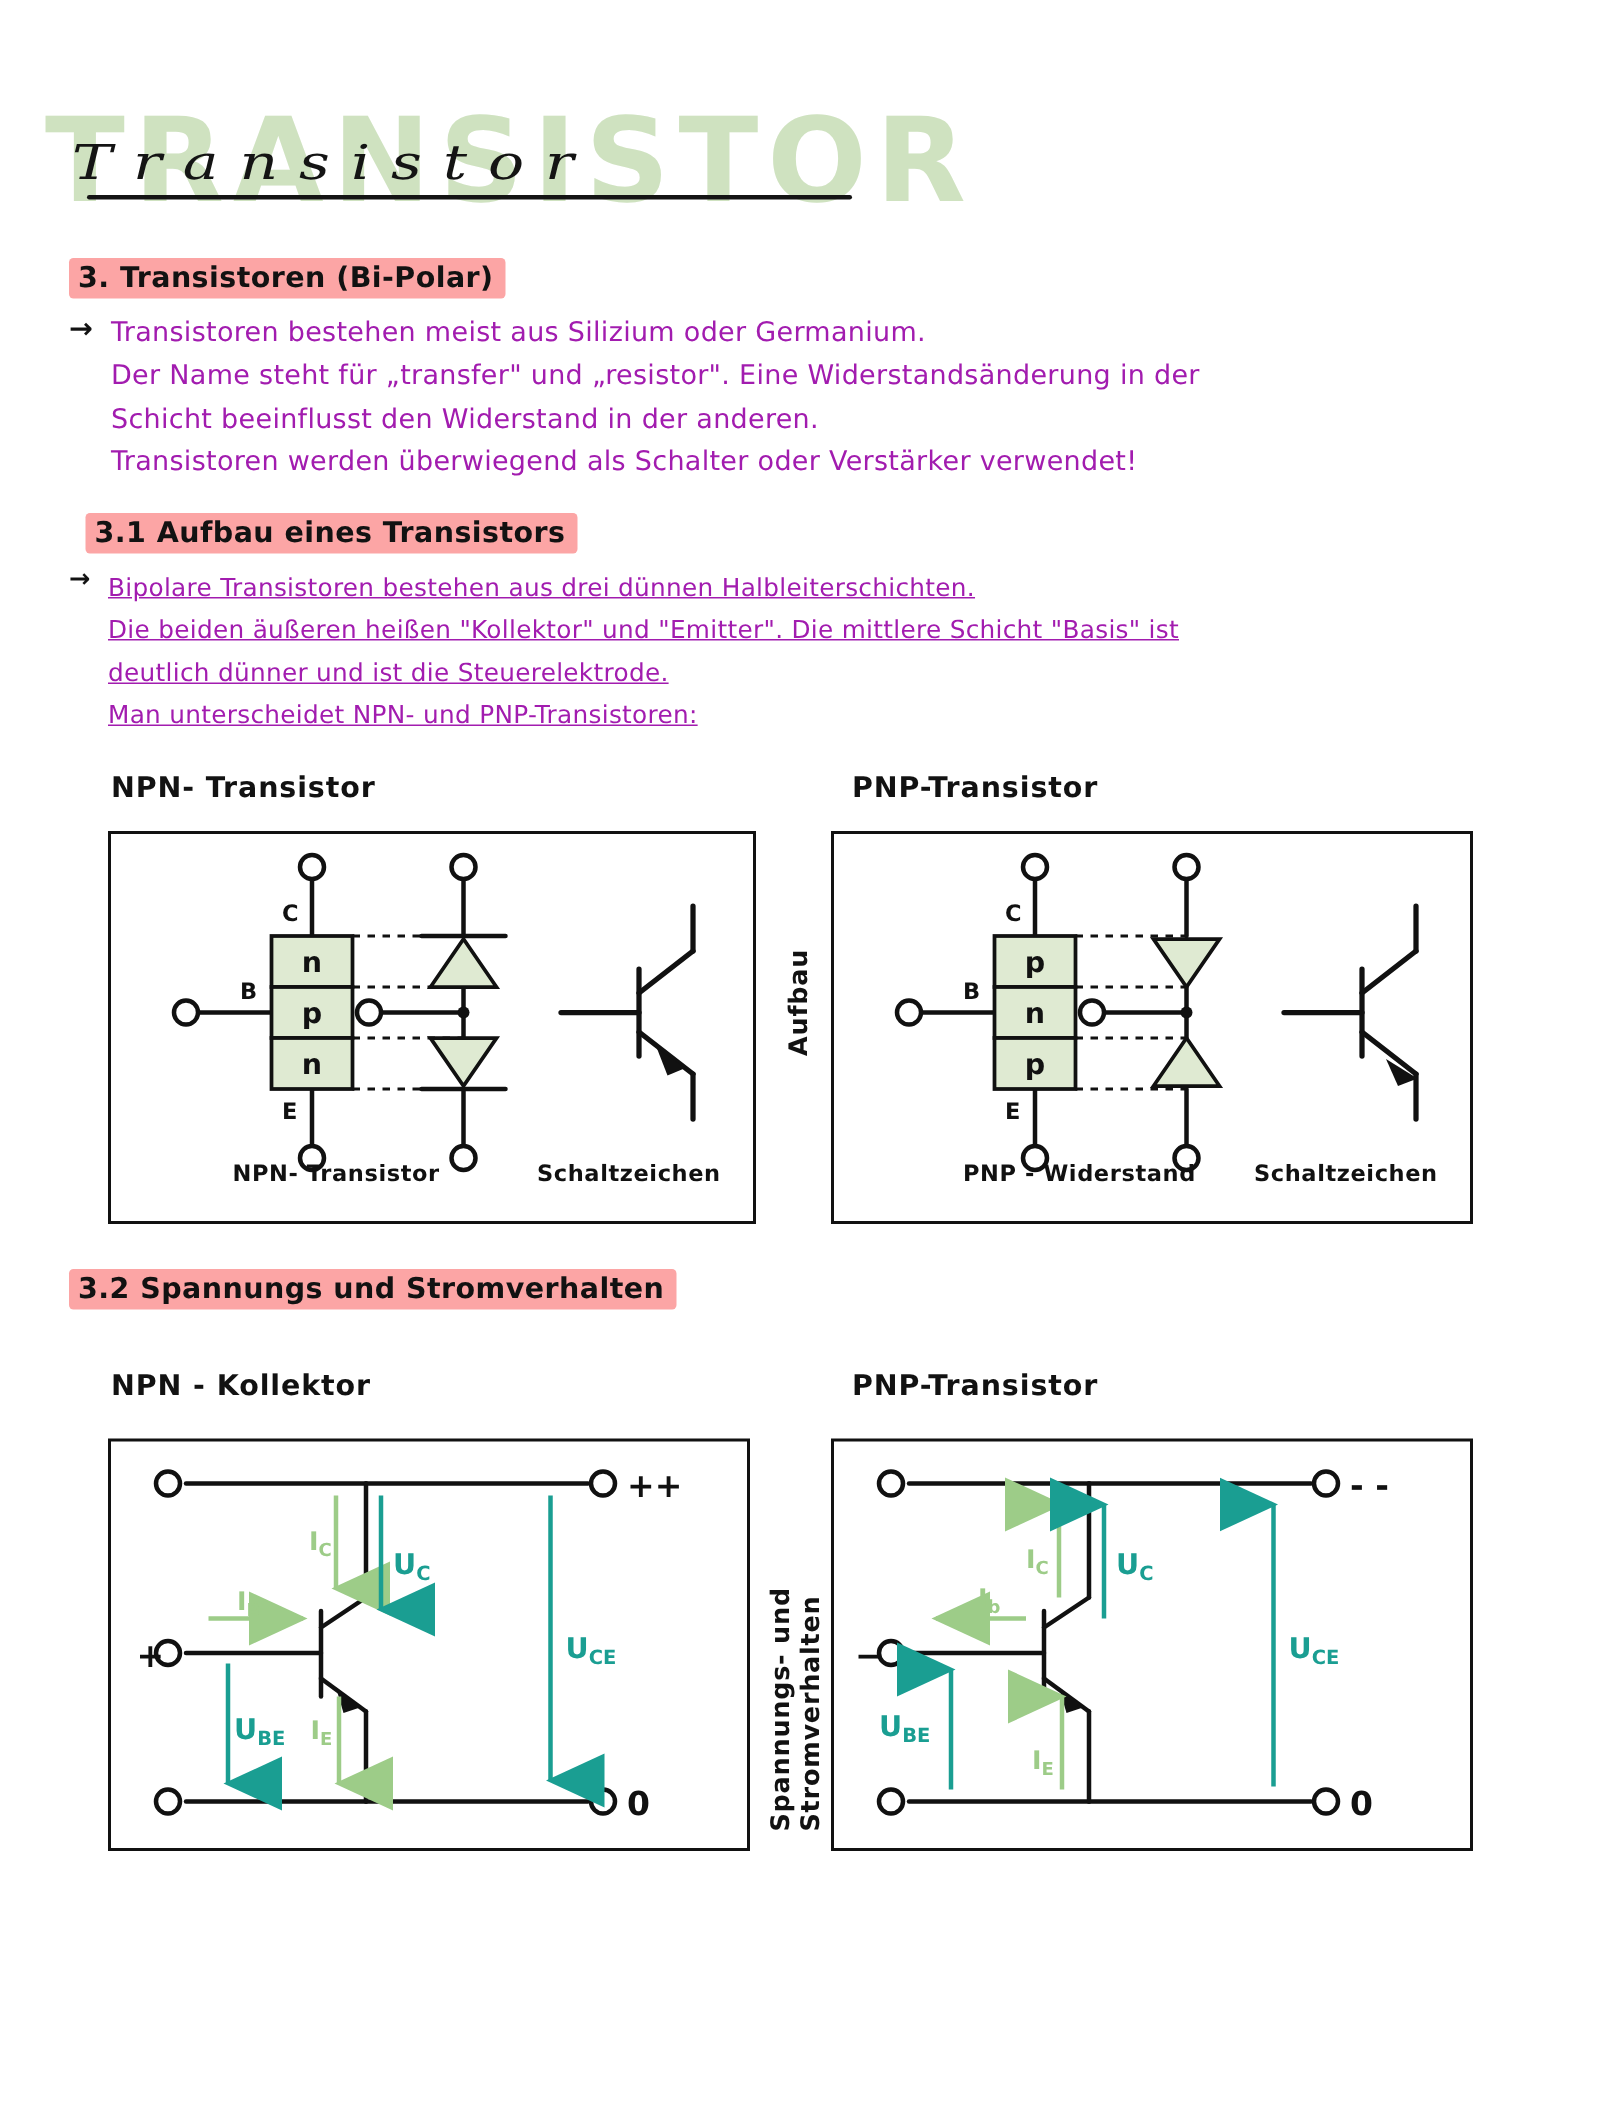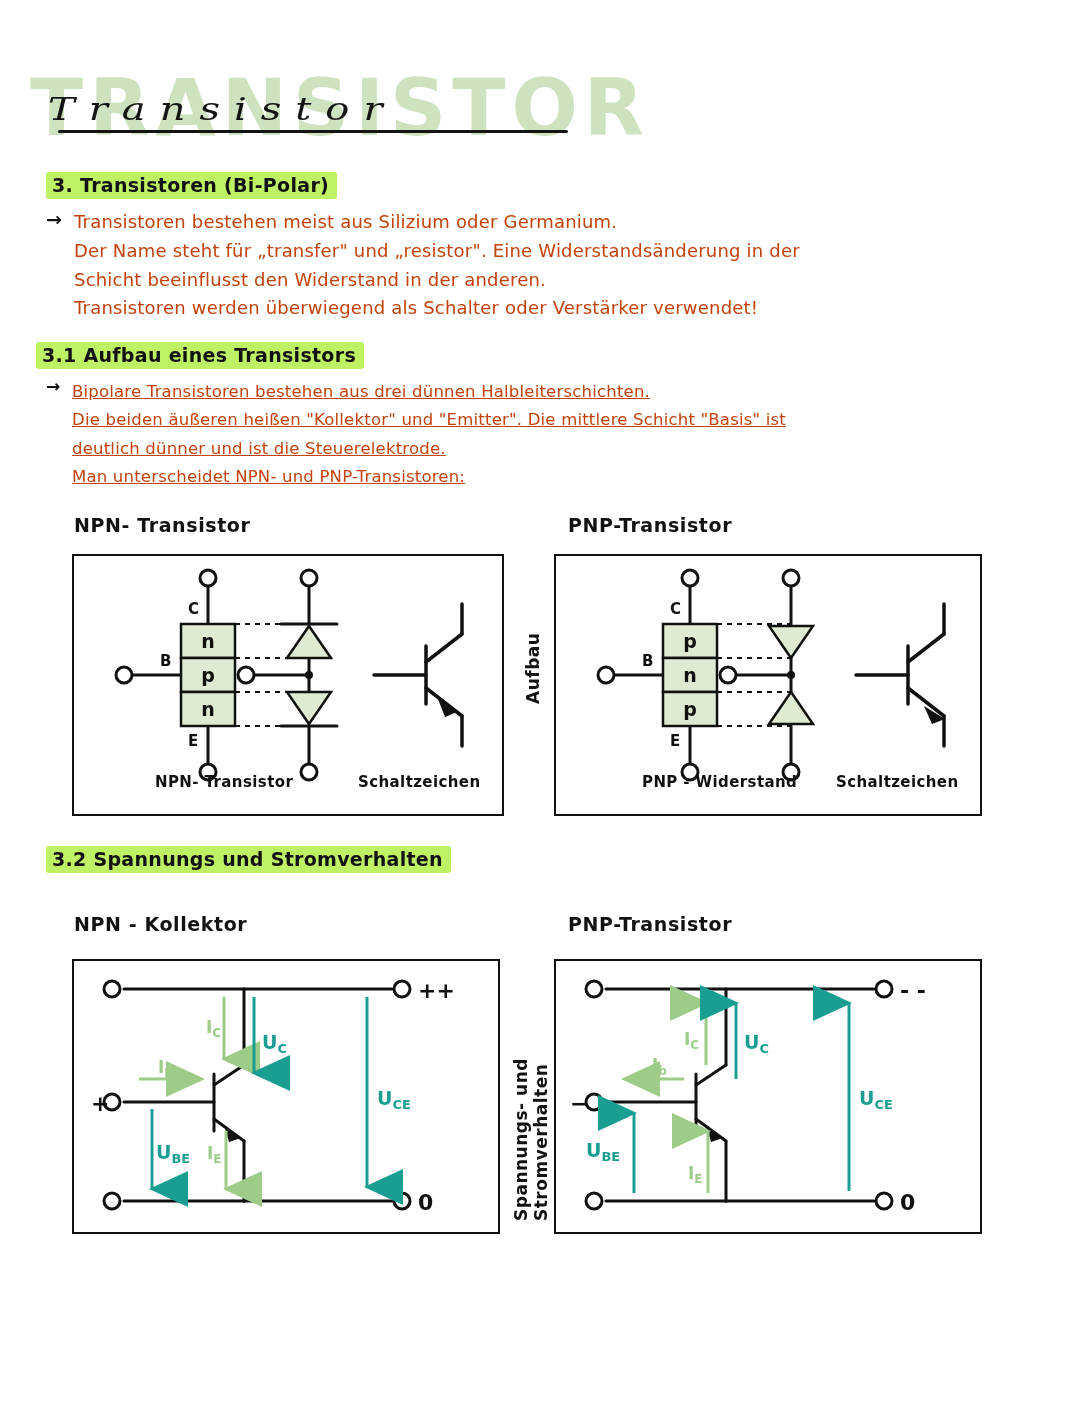--- a/index.html
+++ b/index.html
@@ -53,31 +53,31 @@
     background: #141414;
     border-radius: 2px;
   }
 
   
   .hl {
     position: absolute;
     font-size: 19px;
     font-weight: 700;
     color: #121212;
-    background: #bef264;
+    background: #fca5a5;
     padding: 2px 8px 3px 6px;
     border-radius: 3px;
     white-space: nowrap;
     letter-spacing: 0.3px;
   }
   .para {
     position: absolute;
     font-size: 18px;
     line-height: 30px;
-    color: #c2410c;
+    color: #a21caf;
     white-space: nowrap;
     letter-spacing: 0.2px;
   }
   .para.small {
     font-size: 16.5px;
     line-height: 29px;
     text-decoration: underline;
   }
   .arrowmark {
     position: absolute;
@@ -134,21 +134,21 @@
   </div>
 
   <div class="hl" style="left:46px; top:136px;">3. Transistoren (Bi-Polar)</div>
 
   <div class="arrowmark" style="left:46px; top:172px;">→</div>
   <div class="para" style="left:74px; top:171px;">Transistoren bestehen meist aus Silizium oder Germanium.</div>
   <div class="para" style="left:74px; top:200px;">Der Name steht für „transfer" und „resistor". Eine Widerstandsänderung in der</div>
   <div class="para" style="left:74px; top:257px;">Transistoren werden überwiegend als Schalter oder Verstärker verwendet!</div>
   <div class="para" style="left:74px; top:229px;">Schicht beeinflusst den Widerstand in der anderen.</div>
 
-  <div class="hl" style="left:36px; top:306px;">3.1 Aufbau eines Transistors</div>
+  <div class="hl" style="left:57px; top:306px;">3.1 Aufbau eines Transistors</div>
 
   <div class="arrowmark" style="left:46px; top:340px; font-size:17px;">→</div>
   <div class="para small" style="left:72px; top:341px;">Bipolare Transistoren bestehen aus drei dünnen Halbleiterschichten.</div>
   <div class="para small" style="left:72px; top:369px;">Die beiden äußeren heißen "Kollektor" und "Emitter". Die mittlere Schicht "Basis" ist</div>
   <div class="para small" style="left:72px; top:426px;">Man unterscheidet NPN- und PNP-Transistoren:</div>
   <div class="para small" style="left:72px; top:398px;">deutlich dünner und ist die Steuerelektrode.</div>
 
   <div class="label" style="left:74px; top:478px;">NPN- Transistor</div>
   <div class="label" style="left:568px; top:478px;">PNP-Transistor</div>
 

